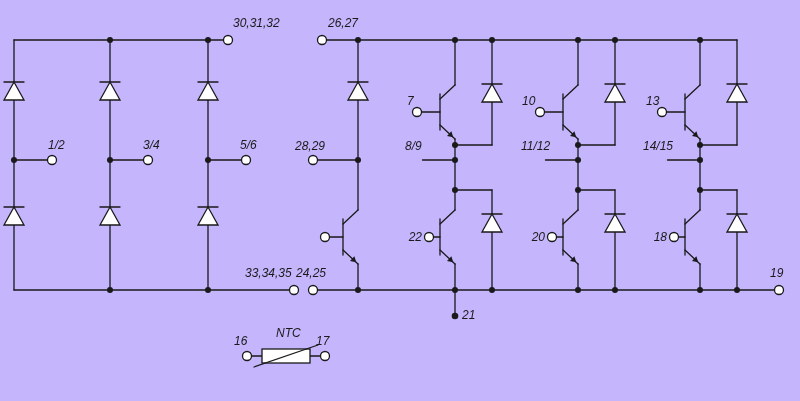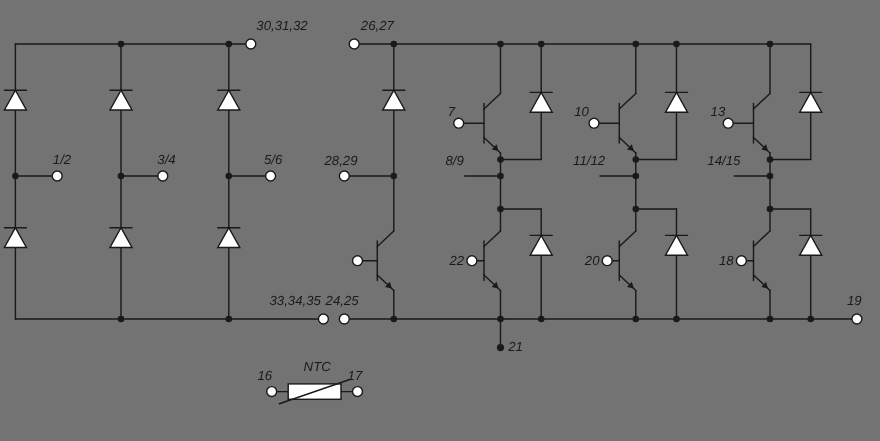--- a/index.html
+++ b/index.html
@@ -1,16 +1,16 @@
 <!DOCTYPE html>
 <html><head>
 <meta charset="utf-8">
 <style>
   html,body{margin:0;padding:0;background:#ffffff;}
-  .canvas-wrap{width:800px;height:401px;background:#737373;overflow:hidden;}
+  .canvas-wrap{width:800px;height:401px;background:#c4b5fd;overflow:hidden;}
   .lbl{
     font-family:"Liberation Sans", sans-serif;
     font-style:italic;
     font-size:12px;
     fill:#1a1a1a;
     stroke:none;
   }
 </style>
 </head>
 <body>

